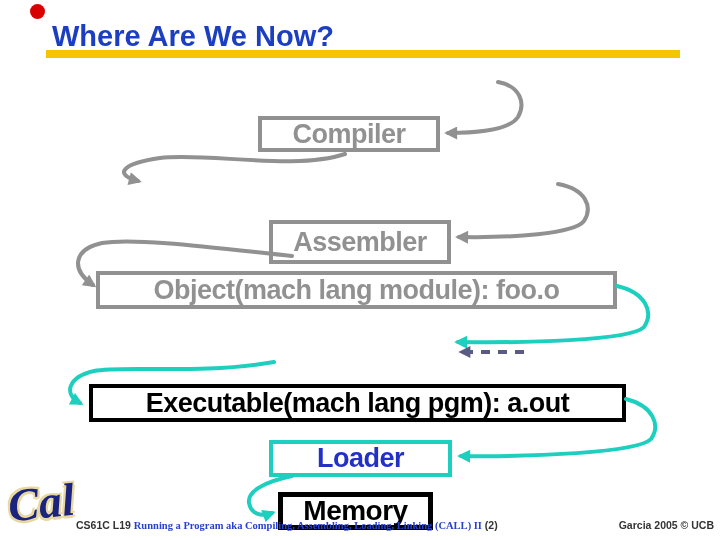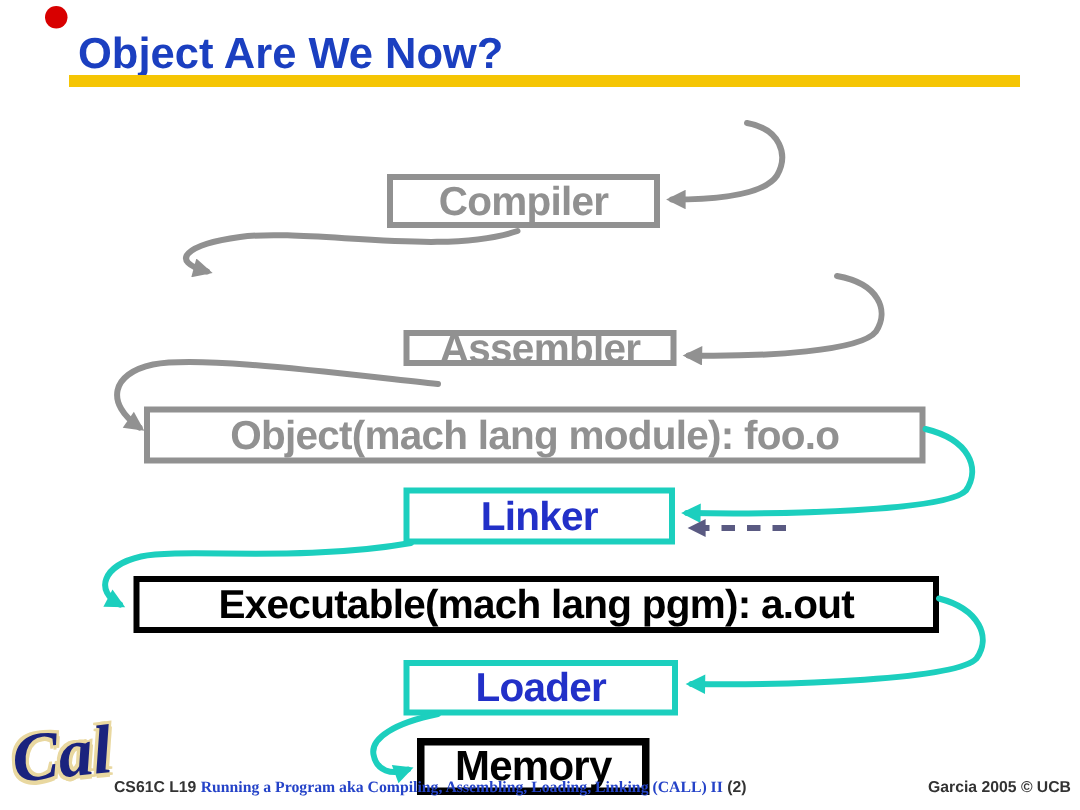--- a/index.html
+++ b/index.html
@@ -44,32 +44,31 @@
                 2px 2px 0 #e9d8a0, 0 3px 0 #e9d8a0;
   }
 </style>
 </head>
 <body>
 
 <div id="slide">
 
   <div class="red-dot"></div>
 
-  <div class="title">Object Are We Now?</div>
+  <div class="title">Where Are We Now?</div>
   <div class="title-underline"></div>
 
 
   <div class="box gray" style="left:258px;top:116px;width:182px;height:36px;">Compiler</div>
 
 
-  <div class="box gray" style="left:269px;top:220px;width:182px;height:24px;">Assembler</div>
+  <div class="box gray" style="left:269px;top:220px;width:182px;height:44px;">Assembler</div>
 
   <div class="box gray" style="left:96px;top:271px;width:521px;height:38px;">Object(mach lang module): foo.o</div>
 
-  <div class="box cyanbox" style="left:269px;top:325px;width:181px;height:38px;">Linker</div>
 
 
   <div class="box cyanbox" style="left:269px;top:440px;width:183px;height:37px;">Loader</div>
 
   <div class="box blackbox" style="left:89px;top:384px;width:537px;height:38px;">Executable(mach lang pgm): a.out</div>
 
   <div class="box blackbox thick" style="left:278px;top:492px;width:155px;height:38px;">Memory</div>
 
   <svg id="arrows" viewBox="0 0 720 540">
     <defs>

